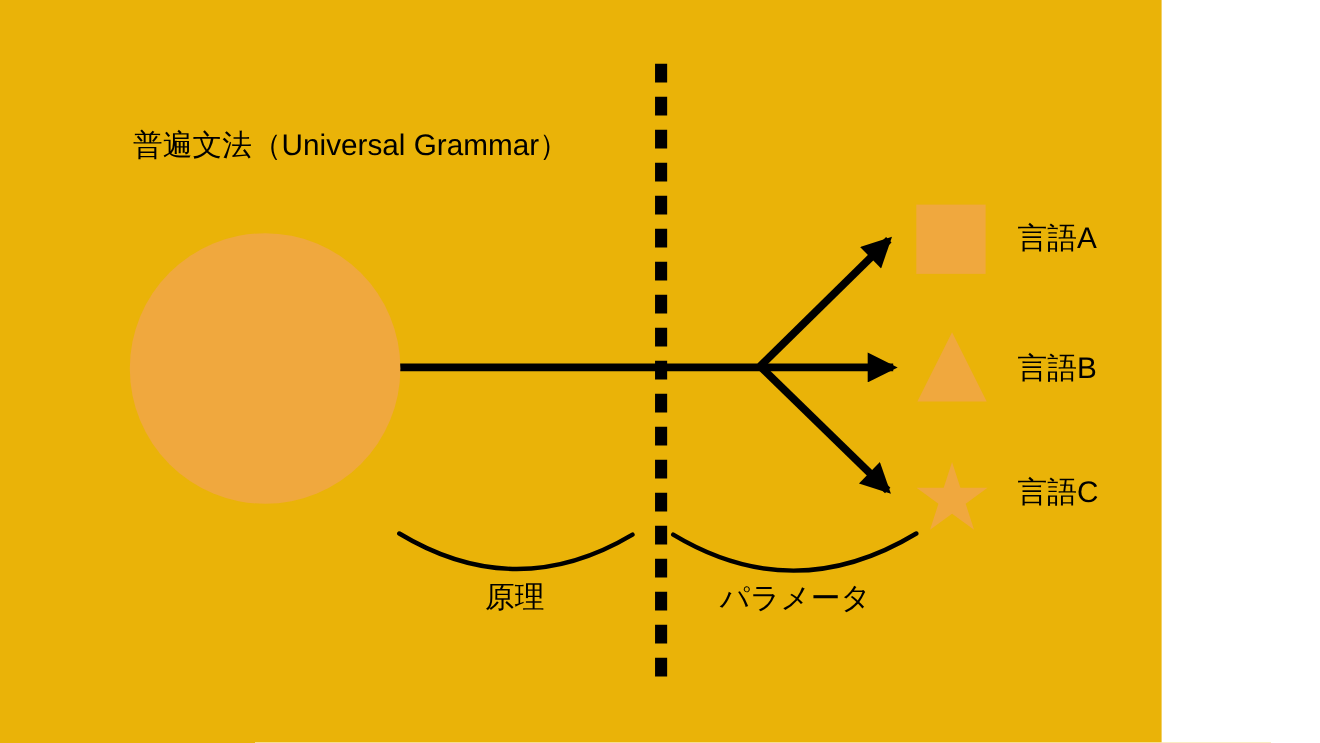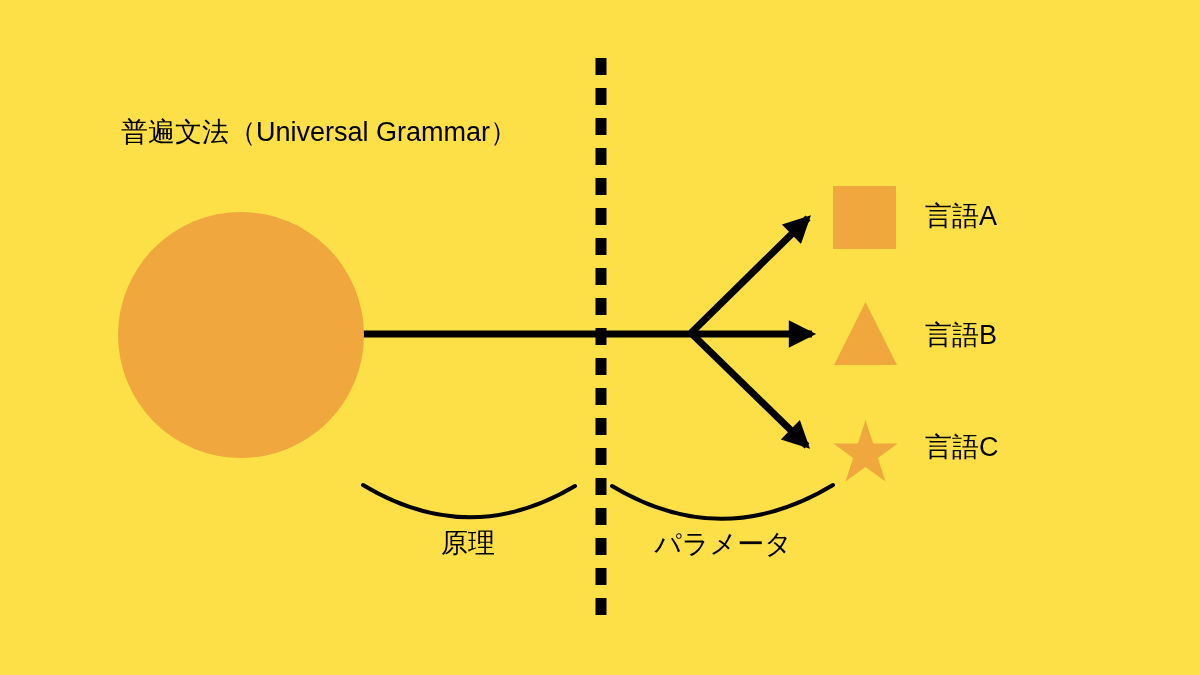--- a/index.html
+++ b/index.html
@@ -2,23 +2,23 @@
 <html><head>
 <meta charset="utf-8">
 <style>
   html, body {
     margin: 0;
     padding: 0;
     background: #ffffff;
   }
   .stage {
     position: relative;
-    width: 1200px;
+    width: 1056px;
     height: 675px;
-    background: #fde047;
+    background: #eab308;
     overflow: hidden;
     font-family: "Liberation Sans", "DejaVu Sans", sans-serif;
   }
   svg { display: block; }
   .ink-stroke {
     stroke: #000000;
     fill: none;
   }
   .arrow-shaft {
     stroke: #000000;

